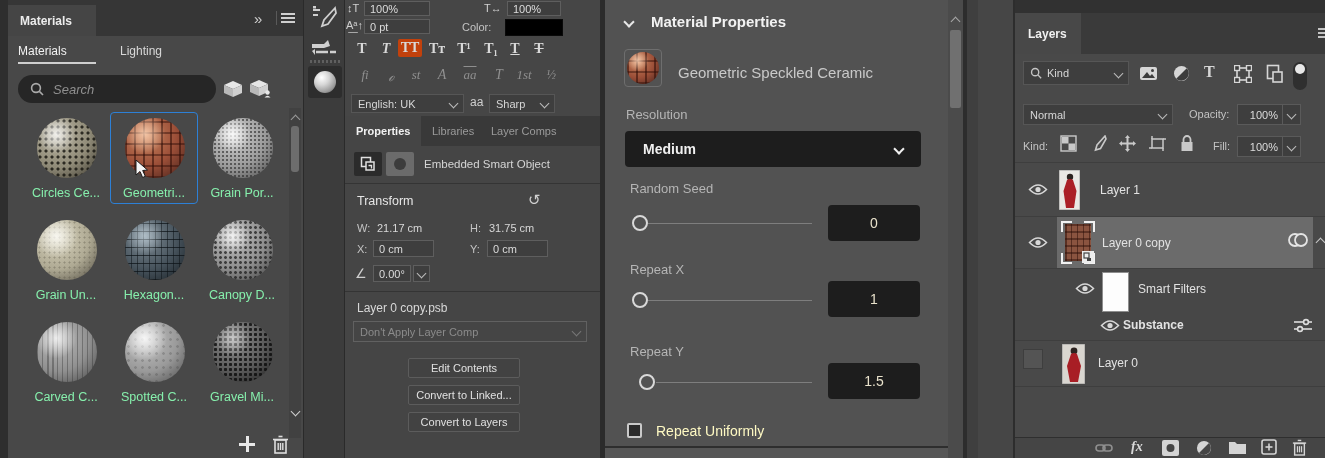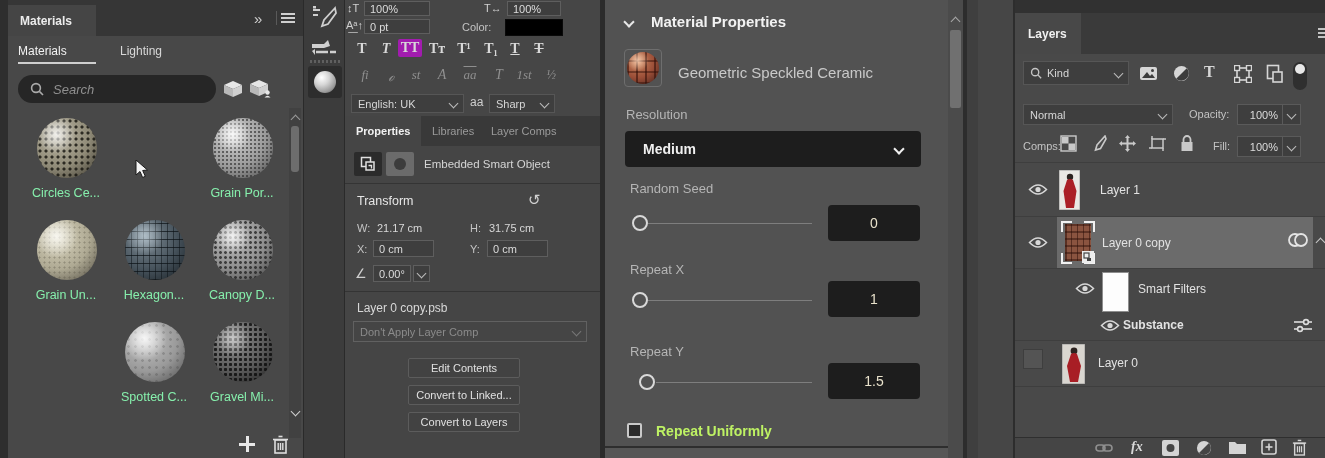--- a/index.html
+++ b/index.html
@@ -75,21 +75,21 @@
             display:flex;align-items:center;justify-content:center}
   .mini-sphere{width:22px;height:22px;border-radius:50%;
       background:radial-gradient(circle at 35% 30%,#fff,#d6d6d6 35%,#9a9a9a 70%,#4f4f4f 100%)}
 
   
   .char{left:345px;top:0;width:255px;height:116px;background:#464646}
   .tglyph{font-family:"Liberation Serif",serif;font-weight:bold;color:#d9d9d9;font-size:14px;text-align:center}
   .tital{font-style:italic}
   .tunder{text-decoration:underline}
   .tstrike{text-decoration:line-through}
-  .tsel{background:#a21caf;border-radius:2px}
+  .tsel{background:#c2410c;border-radius:2px}
   .oglyph{font-family:"Liberation Serif",serif;font-style:italic;color:#8f8f8f;font-size:13px;text-align:center}
 
   
   .props{left:345px;top:116px;width:255px;height:342px;background:#454545}
   .props-tabbar{left:345px;top:116px;width:255px;height:30px;background:#393939}
   .ptab{height:30px;display:flex;align-items:center;padding:0 11px;font-size:11px;color:#9b9b9b}
   .ptab.active{background:#454545;color:#f1f1f1;font-weight:bold}
   .pbtn{background:#424242;border:1px solid #5c5c5c;color:#e0e0e0;font-size:11px;
         display:flex;align-items:center;justify-content:center;box-sizing:border-box;border-radius:2px}
 
@@ -160,35 +160,43 @@
       <path d="M1 5 L10 9 L10 17 L1 13 Z" fill="#b9b9b9"></path>
       <path d="M19 5 L10 9 L10 17 L19 13 Z" fill="#d0d0d0"></path>
       <circle cx="18.5" cy="13.5" r="2.2" fill="#e8e8e8"></circle>
       <path d="M15.5 18.5 q3 -3.4 6 0 Z" fill="#e8e8e8"></path>
     </svg>
 
     <div class="abs mat-cell" style="left:22px;top:112px">
       <div class="sphere s0"></div>
       <div class="nm">Circles Ce...</div>
     </div>
+    <div class="abs mat-cell sel" style="left:110px;top:112px">
+      <div class="sphere s1"></div>
+      <div class="nm">Geometri...</div>
+    </div>
     <div class="abs mat-cell" style="left:198px;top:112px">
       <div class="sphere s2"></div>
       <div class="nm">Grain Por...</div>
     </div>
     <div class="abs mat-cell" style="left:22px;top:214px">
       <div class="sphere s3"></div>
       <div class="nm">Grain Un...</div>
     </div>
     <div class="abs mat-cell" style="left:110px;top:214px">
       <div class="sphere s4"></div>
       <div class="nm">Hexagon...</div>
     </div>
     <div class="abs mat-cell" style="left:198px;top:214px">
       <div class="sphere s5"></div>
       <div class="nm">Canopy D...</div>
+    </div>
+    <div class="abs mat-cell" style="left:22px;top:316px">
+      <div class="sphere s6"></div>
+      <div class="nm">Carved C...</div>
     </div>
     <div class="abs mat-cell" style="left:110px;top:316px">
       <div class="sphere s7"></div>
       <div class="nm">Spotted C...</div>
     </div>
     <div class="abs mat-cell" style="left:198px;top:316px">
       <div class="sphere s8"></div>
       <div class="nm">Gravel Mi...</div>
     </div>
 
@@ -348,21 +356,21 @@
   <div class="abs slider-line" style="left:648px;top:300px;width:164px"></div>
   <div class="abs knob" style="left:632px;top:292px"></div>
   <div class="abs blackbox val" style="left:828px;top:281px;width:92px;height:36px">1</div>
 
   <div class="abs mlabel" style="left:630px;top:344px">Repeat Y</div>
   <div class="abs slider-line" style="left:656px;top:382px;width:156px"></div>
   <div class="abs knob" style="left:639px;top:374px"></div>
   <div class="abs blackbox val" style="left:828px;top:363px;width:92px;height:36px">1.5</div>
 
   <div class="abs cbox" style="left:627px;top:423px"></div>
-  <div class="abs" style="left:656px;top:423px;font-size:14px;font-weight:bold;color:#bef264">Repeat Uniformly</div>
+  <div class="abs" style="left:656px;top:423px;font-size:14px;font-weight:normal;color:#fef9c3">Repeat Uniformly</div>
 
   <div class="abs" style="left:605px;top:446px;width:343px;height:2px;background:#2e2e2e"></div>
   <div class="abs" style="left:605px;top:448px;width:343px;height:10px;background:#565656"></div>
 
   <div class="abs" style="left:948px;top:0;width:15px;height:458px;background:#4b4b4b"></div>
   <span class="abs chev chev-up" style="left:952px;top:18px;border-color:#a8a8a8"></span>
   <div class="abs" style="left:950px;top:30px;width:11px;height:78px;background:#707070;border-radius:2px"></div>
 
   <div class="abs" style="left:963px;top:0;width:4px;height:458px;background:#2d2d2d"></div>
   <div class="abs" style="left:967px;top:0;width:11px;height:458px;background:#3f3f3f"></div>
@@ -417,21 +425,21 @@
   <div class="abs dd" style="left:1023px;top:104px;width:150px;height:21px">
     <span>Normal</span>
     <span class="chev"></span>
   </div>
   <span class="abs lbl" style="left:1189px;top:108px">Opacity:</span>
   <div class="abs valbox" style="left:1237px;top:104px;width:46px;height:21px">100%</div>
   <div class="abs chevcell" style="left:1283px;top:104px;width:18px;height:21px">
       <span class="chev"></span>
     </div>
 
-  <span class="abs lbl" style="left:1023px;top:140px">Comps:</span>
+  <span class="abs lbl" style="left:1023px;top:140px">Kind:</span>
   <svg class="abs" style="left:1060px;top:135px" width="17" height="17" viewBox="0 0 17 17">
     <rect x="1" y="1" width="15" height="15" fill="none" stroke="#c9c9c9" stroke-width="1.4"></rect>
     <rect x="2" y="2" width="6.5" height="6.5" fill="#c9c9c9"></rect>
     <rect x="8.5" y="8.5" width="6.5" height="6.5" fill="#c9c9c9"></rect>
   </svg>
   <svg class="abs" style="left:1090px;top:135px" width="17" height="17" viewBox="0 0 17 17">
     <path d="M15 1 L7 10 L5.5 15 L10.5 13.5 L16 4 Z" fill="none" stroke="#c9c9c9" stroke-width="1.6"></path>
   </svg>
   <svg class="abs" style="left:1118px;top:134px" width="19" height="19" viewBox="0 0 19 19">
     <path d="M9.5 1 L12 4 L7 4 Z" fill="#c9c9c9"></path>

